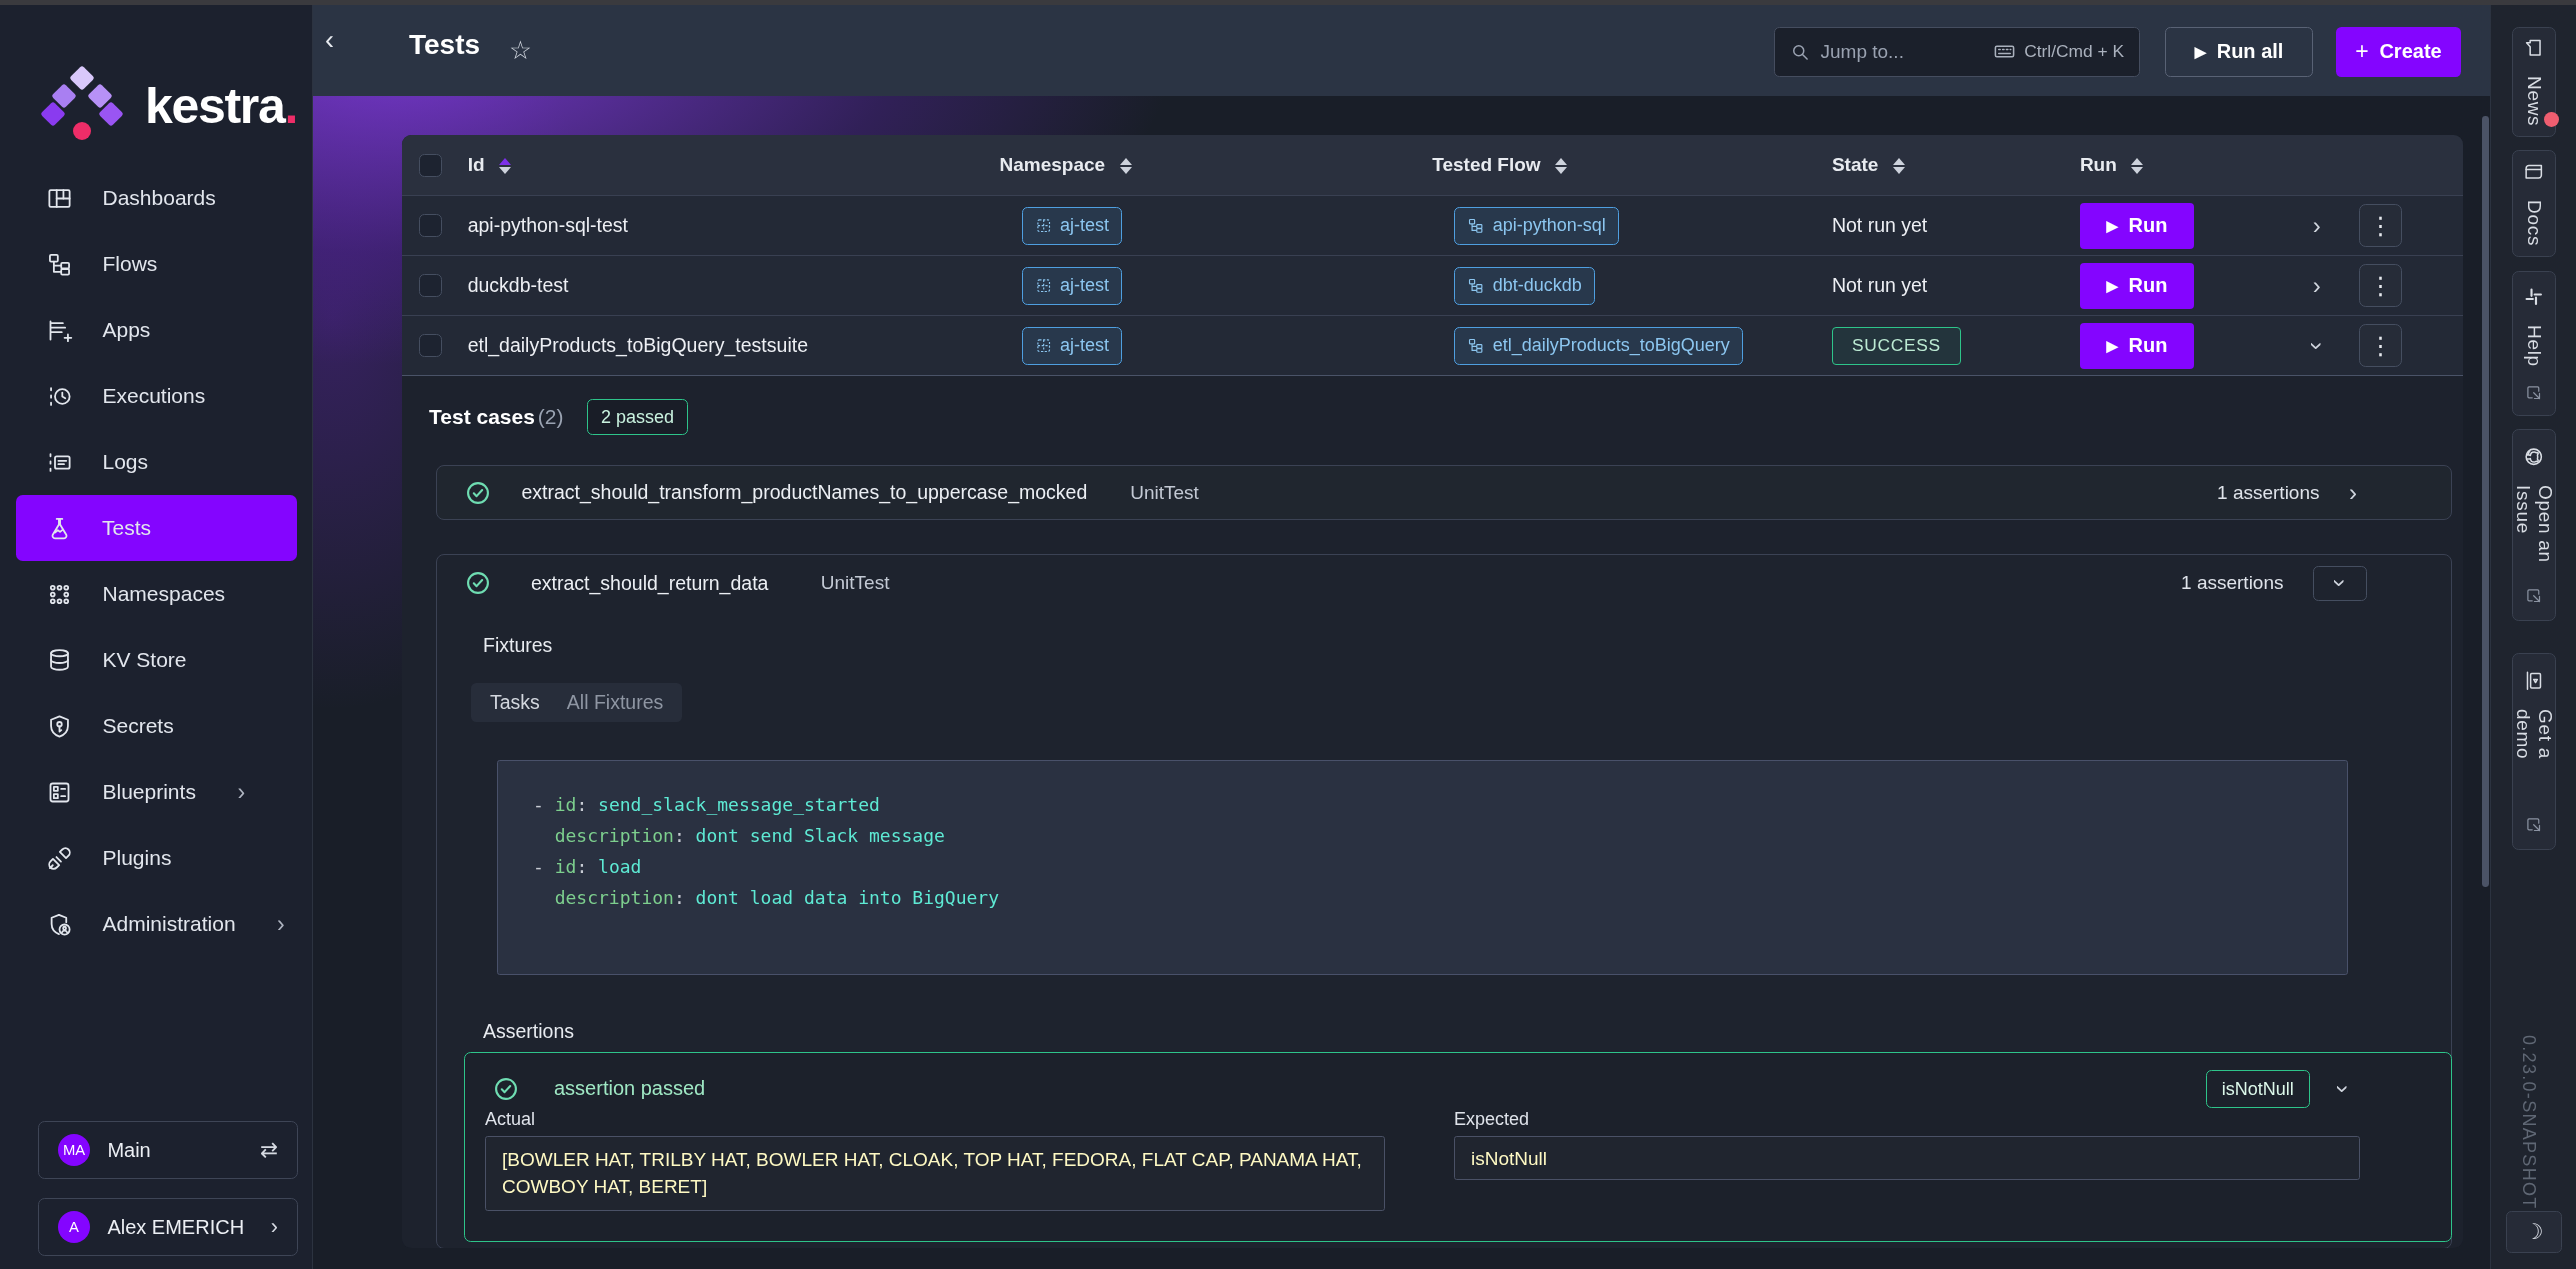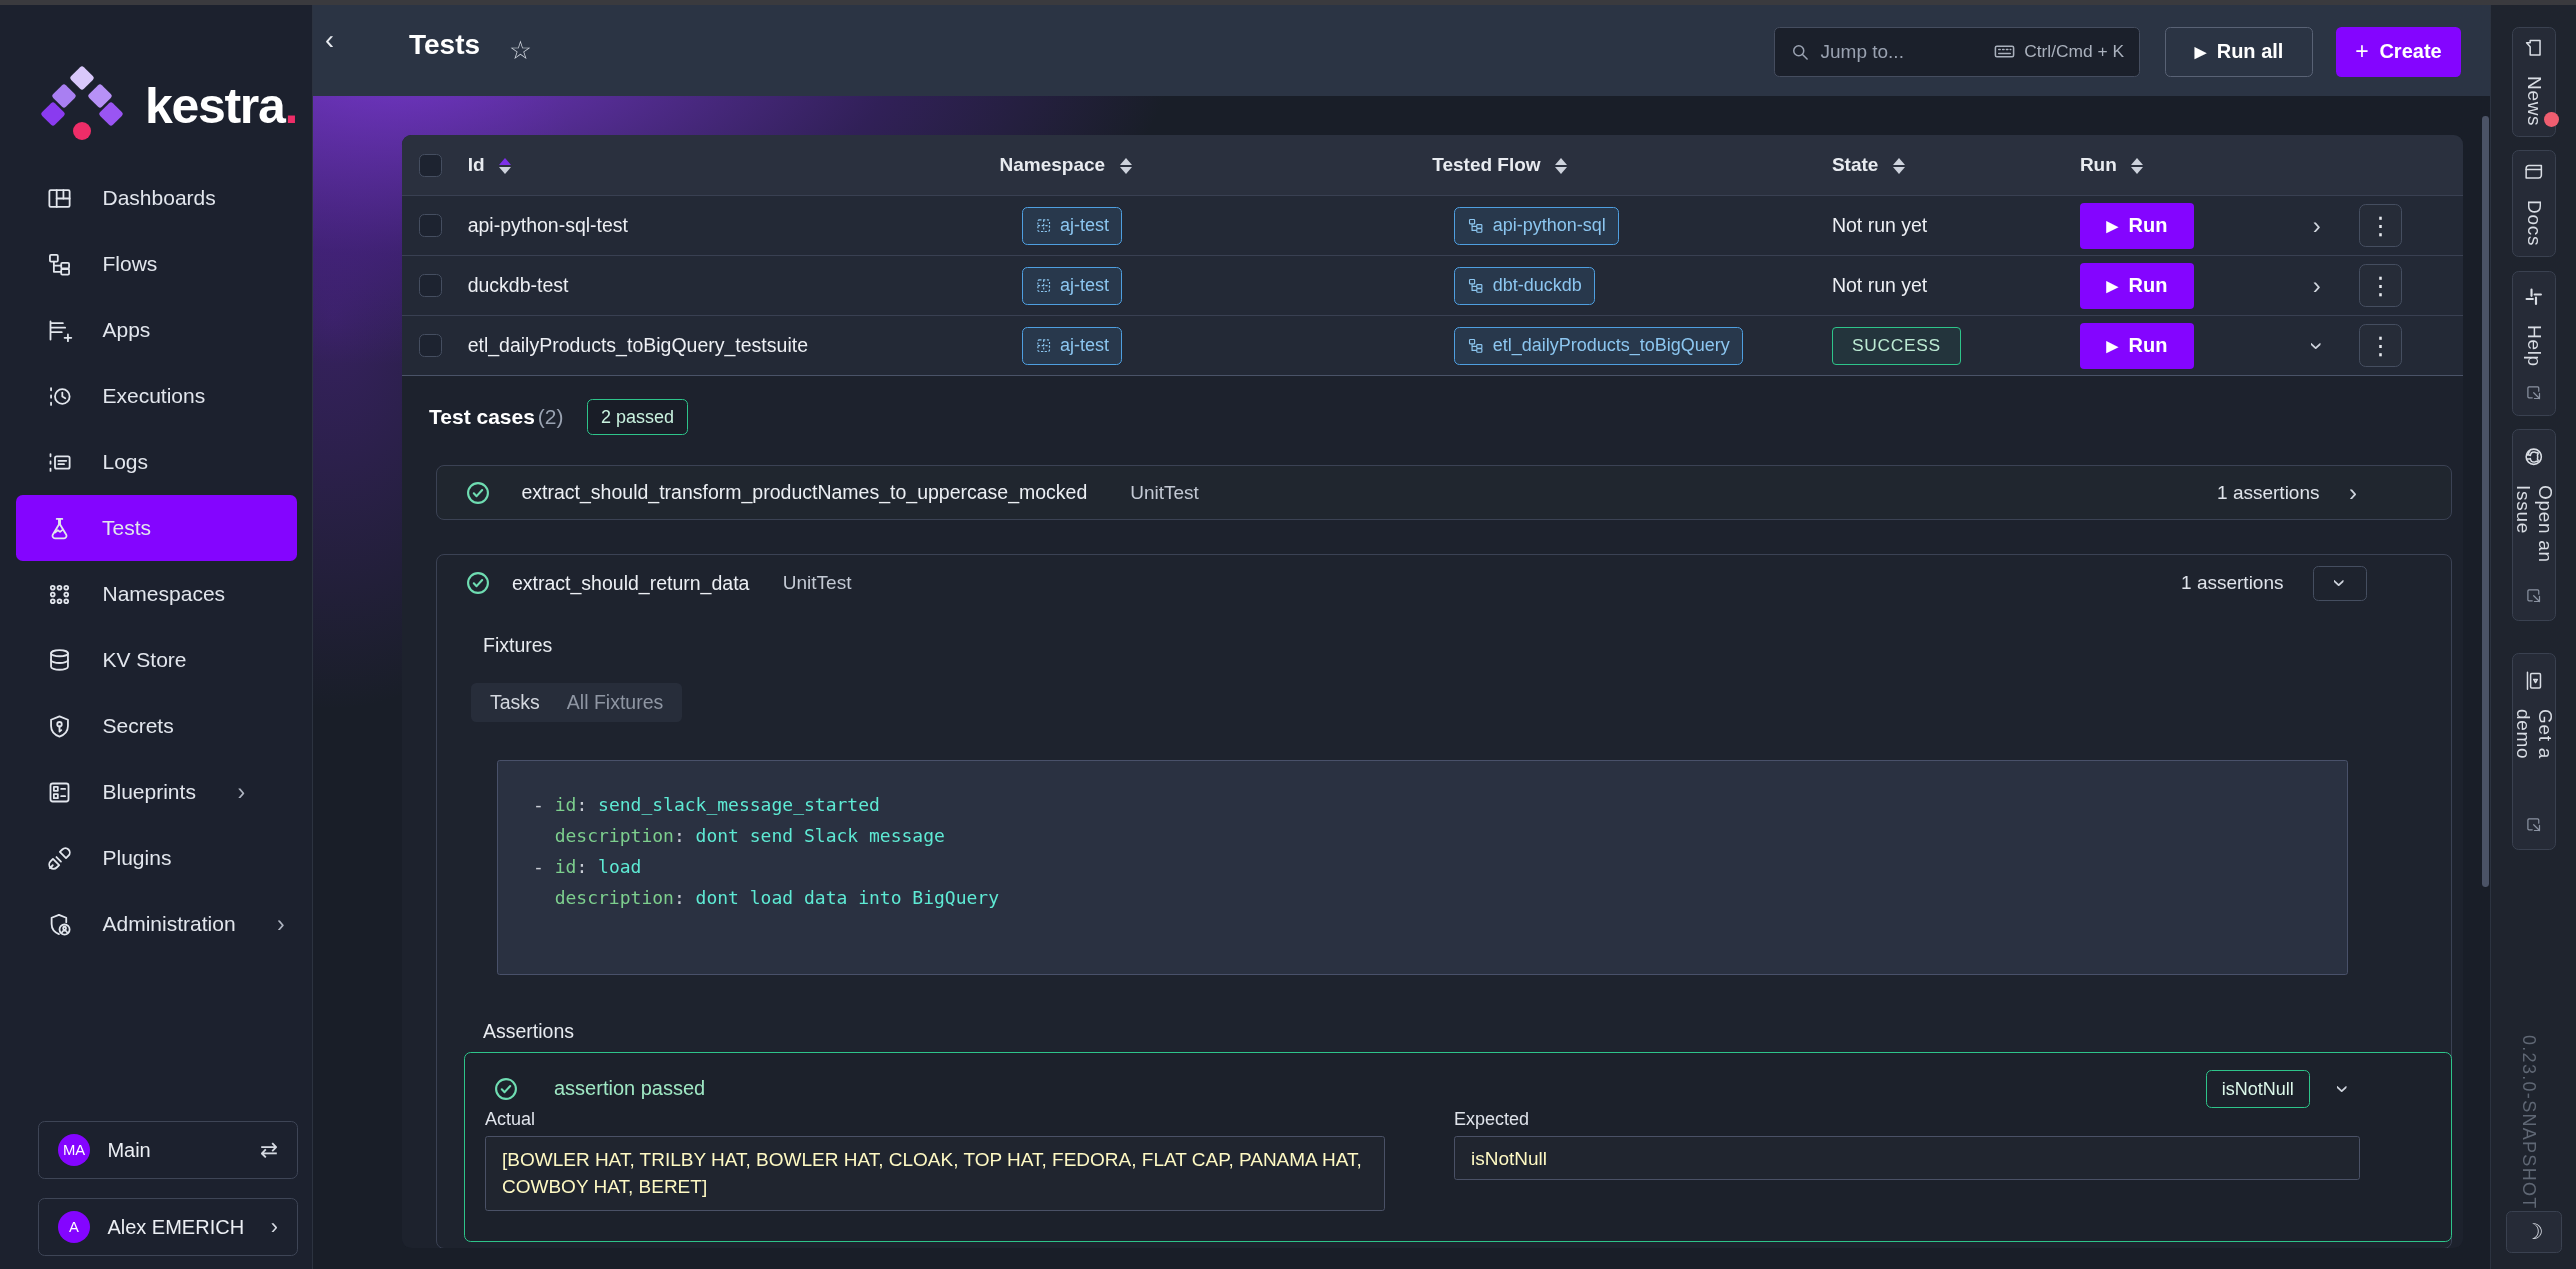--- a/index.html
+++ b/index.html
@@ -111,21 +111,21 @@
   .checkcircle svg { width:28px; height:28px; stroke:#6fddb2; stroke-width:1.8; fill:none; stroke-linecap:round; stroke-linejoin:round; }
   .casename { font-size:19.5px; color:#eceff4; }
   .casetype { font-size:19px; color:#c3c9d4; margin-left:13.4px; }
   .caseright { margin-left:auto; display:flex; align-items:center; gap:29.5px; }
   .assertcount { font-size:19px; color:#dfe3ea; }
   .chevbtn { width:54px; height:35px; border:0.7px solid #454e60; border-radius:5.4px; display:flex; align-items:center;
     justify-content:center; color:#dfe3ea; cursor:pointer; }
 
   .casepanel { position:absolute; left:34px; top:178px; width:2016px; height:695px; border:0.7px solid #3b4254;
     border-radius:8px; background:#1e232e; }
-  .panelhead { height:56px; display:flex; align-items:center; padding:0 84px 0 27px; gap:20px; }
+  .panelhead { height:56px; display:flex; align-items:center; padding:0 84px 0 27px; gap:39px; }
   .sectiontitle { position:absolute; left:46px; font-size:19.5px; color:#e8ebf0; }
   .fixtitle { top:79px; }
   .tabsbox { position:absolute; left:34px; top:128px; height:39px; background:#272d3a; border-radius:5.4px;
     display:inline-flex; align-items:center; padding:0 19px; gap:27px; }
   .tab { font-size:19.5px; color:#8f96a3; cursor:pointer; }
   .tab.on { color:#d3d7de; }
   .codeblock { position:absolute; left:60px; top:205px; width:1851px; height:215px; background:#2a3141;
     border:0.7px solid #49516a; border-radius:2.7px; padding:28px 0 0 35px; overflow:hidden; }
   .codeline { font-family:"DejaVu Sans Mono", monospace; font-size:18px; line-height:31px; white-space:pre; }
   .ck { color:#7dcf8e; }

